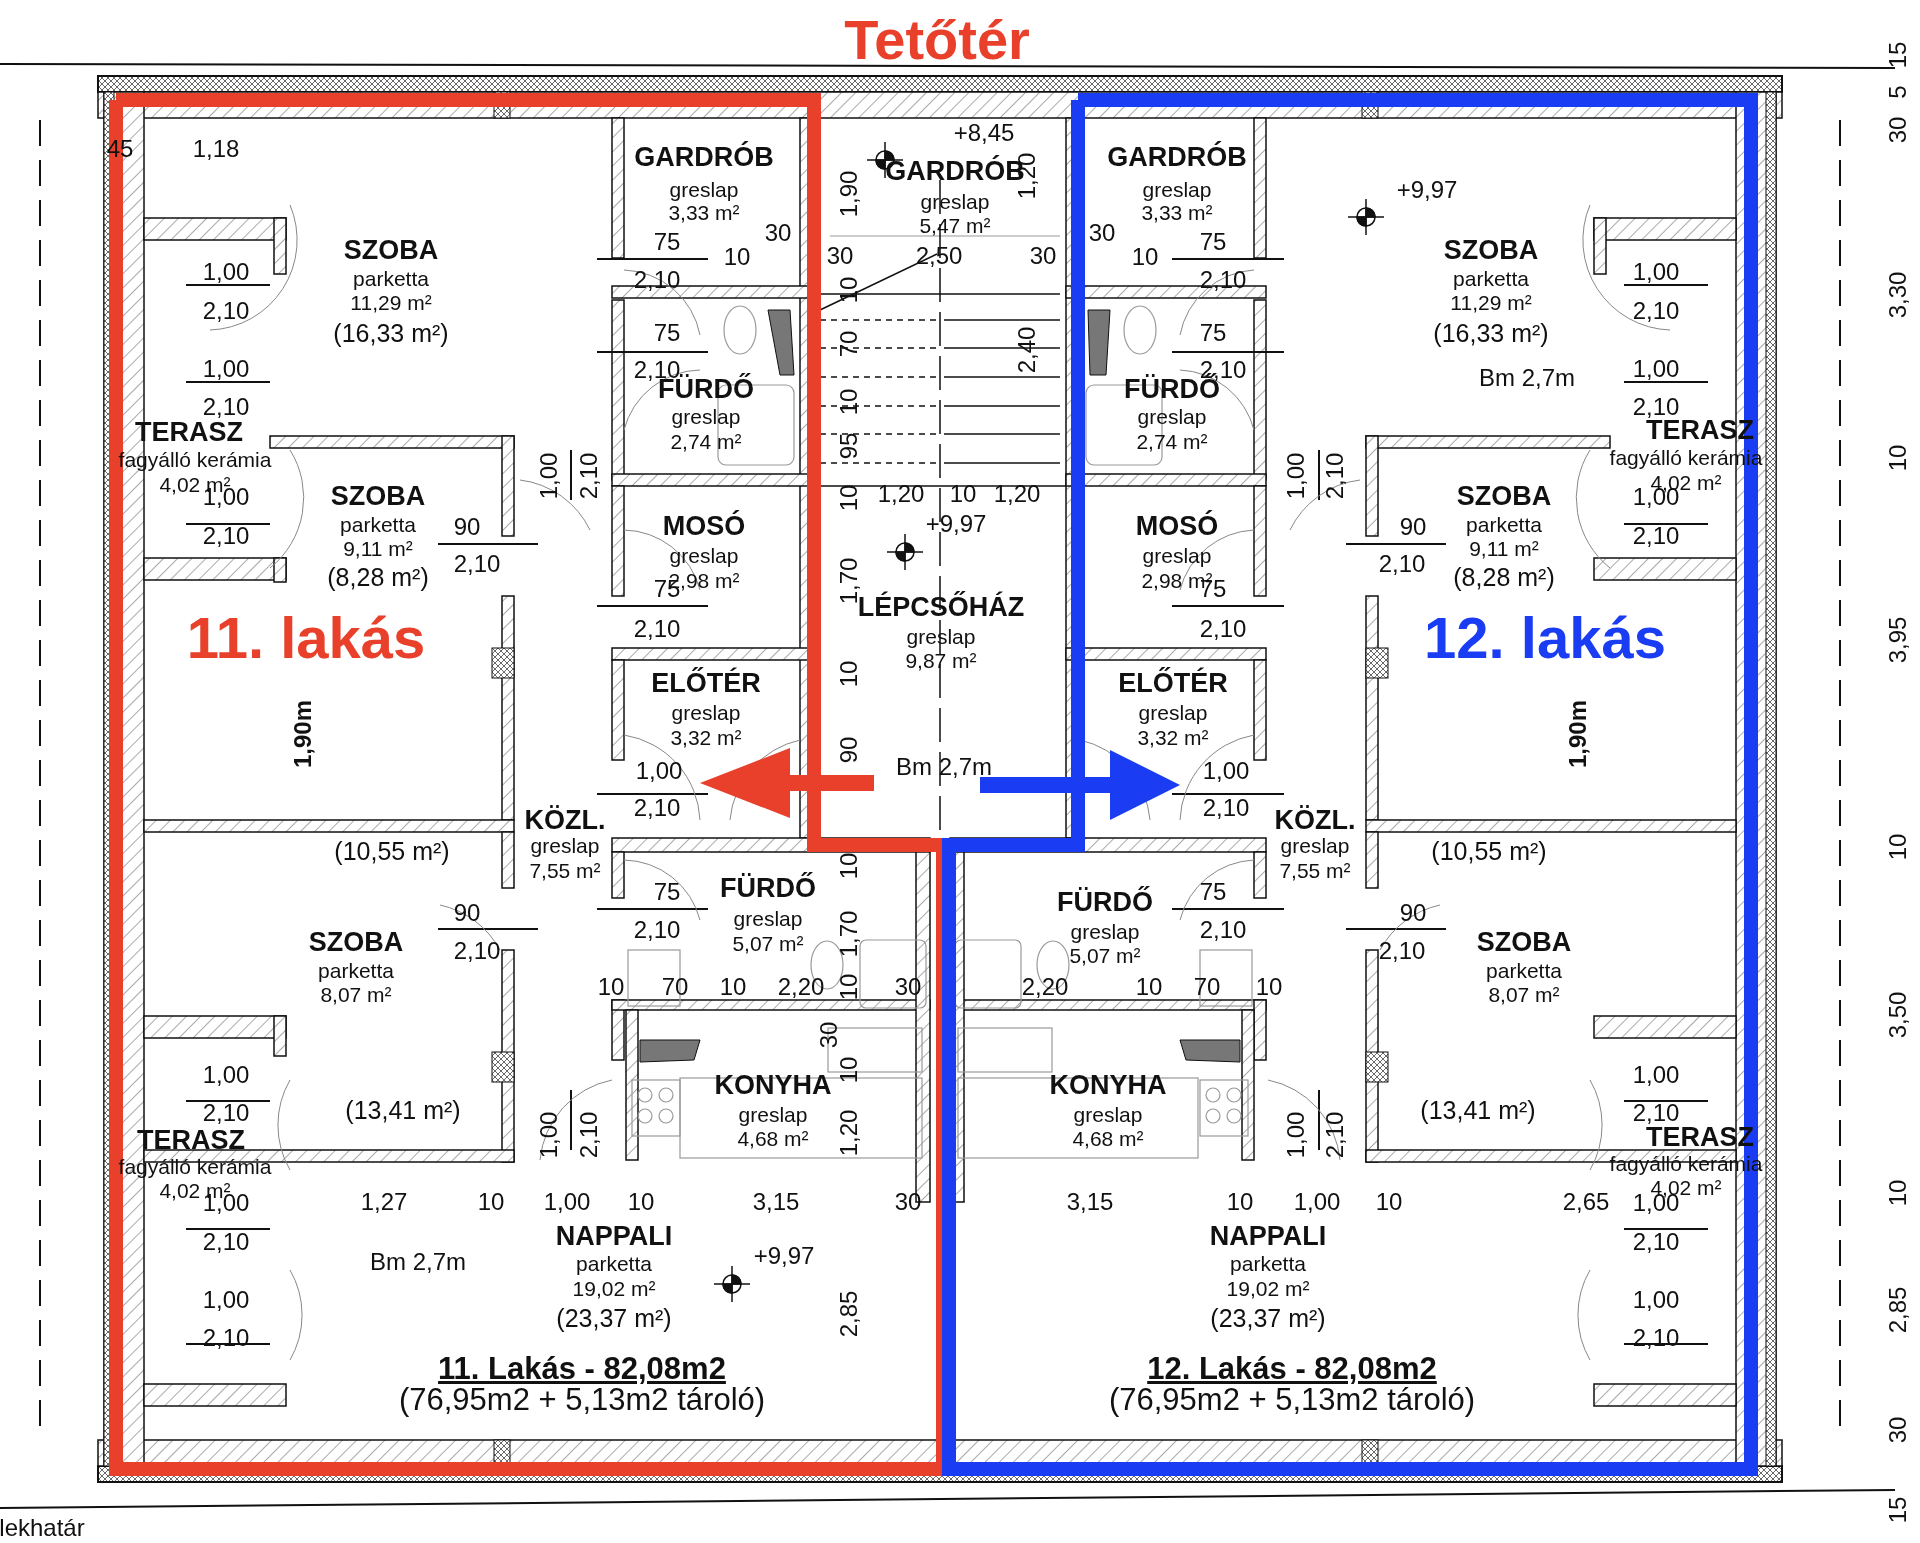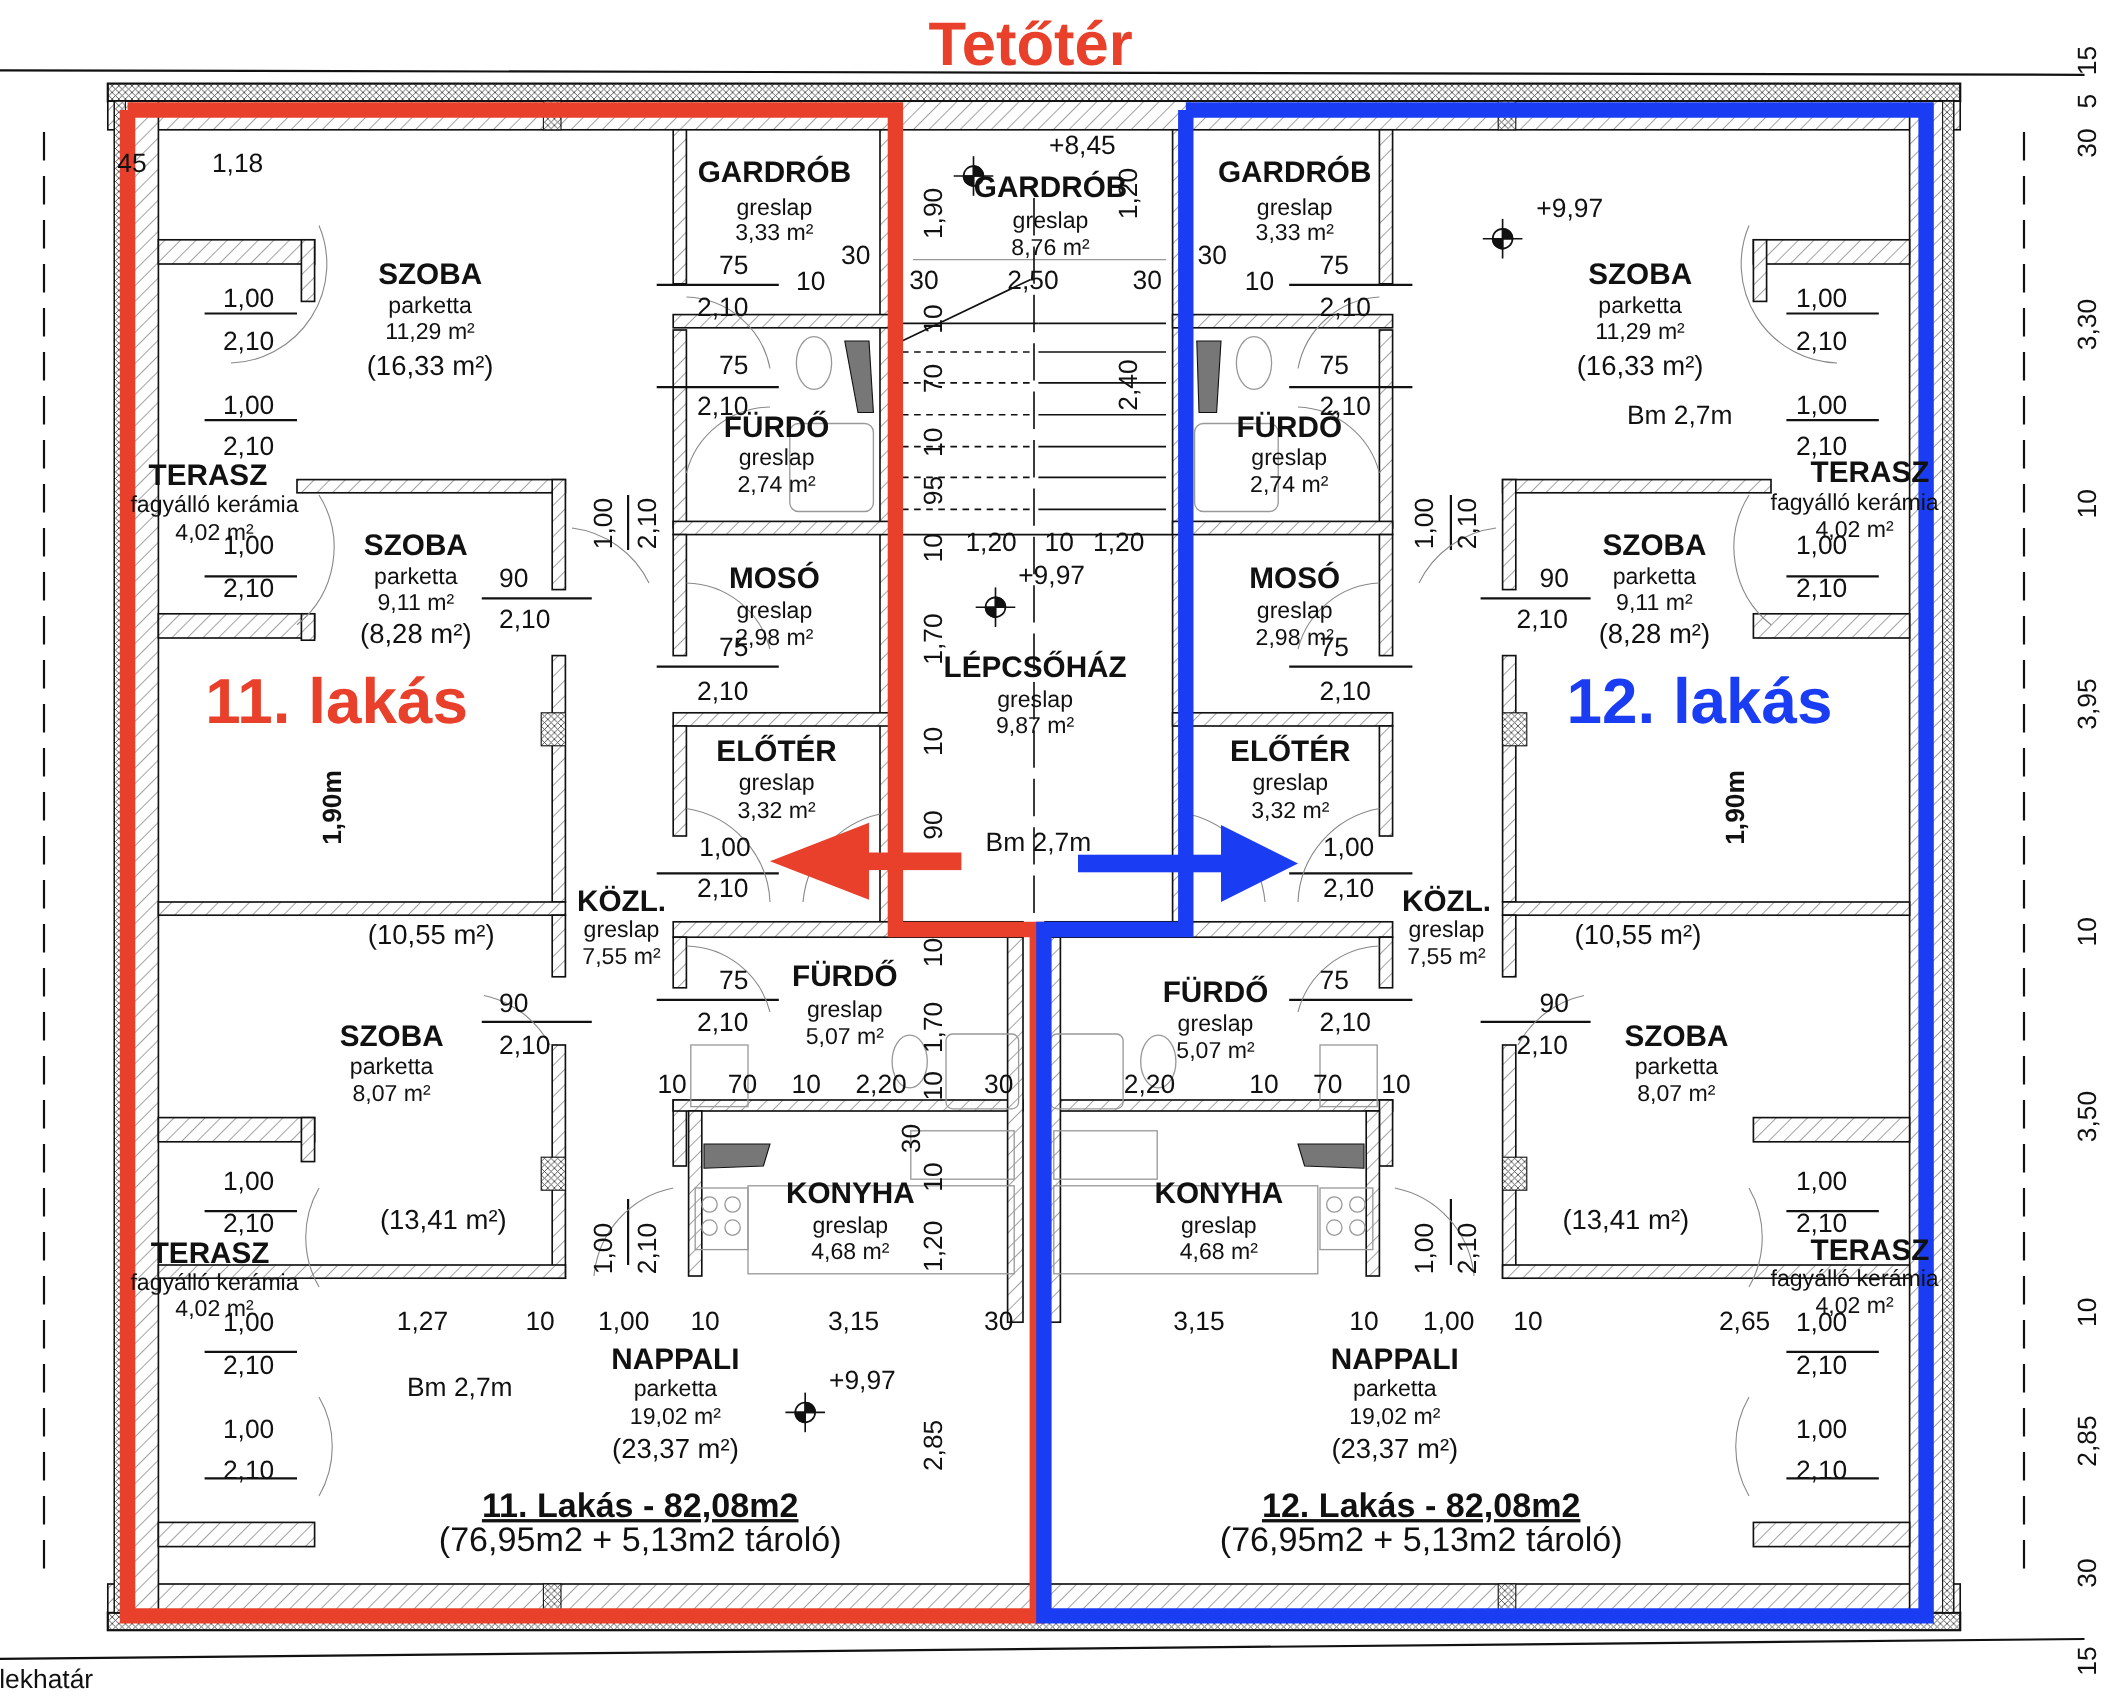--- a/index.html
+++ b/index.html
@@ -353,21 +353,21 @@
 
 <div class="t dim" style="left:418px;top:1262px;">Bm 2,7m</div>
 
 <div class="t summary" style="left:582px;top:1384px;">
   <div class="h">11. Lakás - 82,08m2</div>
   <div>(76,95m2 + 5,13m2 tároló)</div>
 </div>
 
 <div class="t room" style="left:955px;top:171px;">GARDRÓB</div>
 <div class="t floor" style="left:955px;top:201px;">greslap</div>
-<div class="t area" style="left:955px;top:225px;">8,76 m²</div>
+<div class="t area" style="left:955px;top:225px;">5,47 m²</div>
 <div class="t dim" style="left:940px;top:133px;margin-left:44px;">+8,45</div>
 
 <div class="t room" style="left:941px;top:607px;">LÉPCSŐHÁZ</div>
 <div class="t floor" style="left:941px;top:636px;">greslap</div>
 <div class="t area" style="left:941px;top:660px;text-align:right;">9,87 m²</div>
 <div class="t dim" style="left:956px;top:524px;">+9,97</div>
 <div class="t dim" style="left:944px;top:767px;">Bm 2,7m</div>
 
 <div class="t room" style="left:1177px;top:157px;">GARDRÓB</div>
 <div class="t floor" style="left:1177px;top:189px;">greslap</div>

